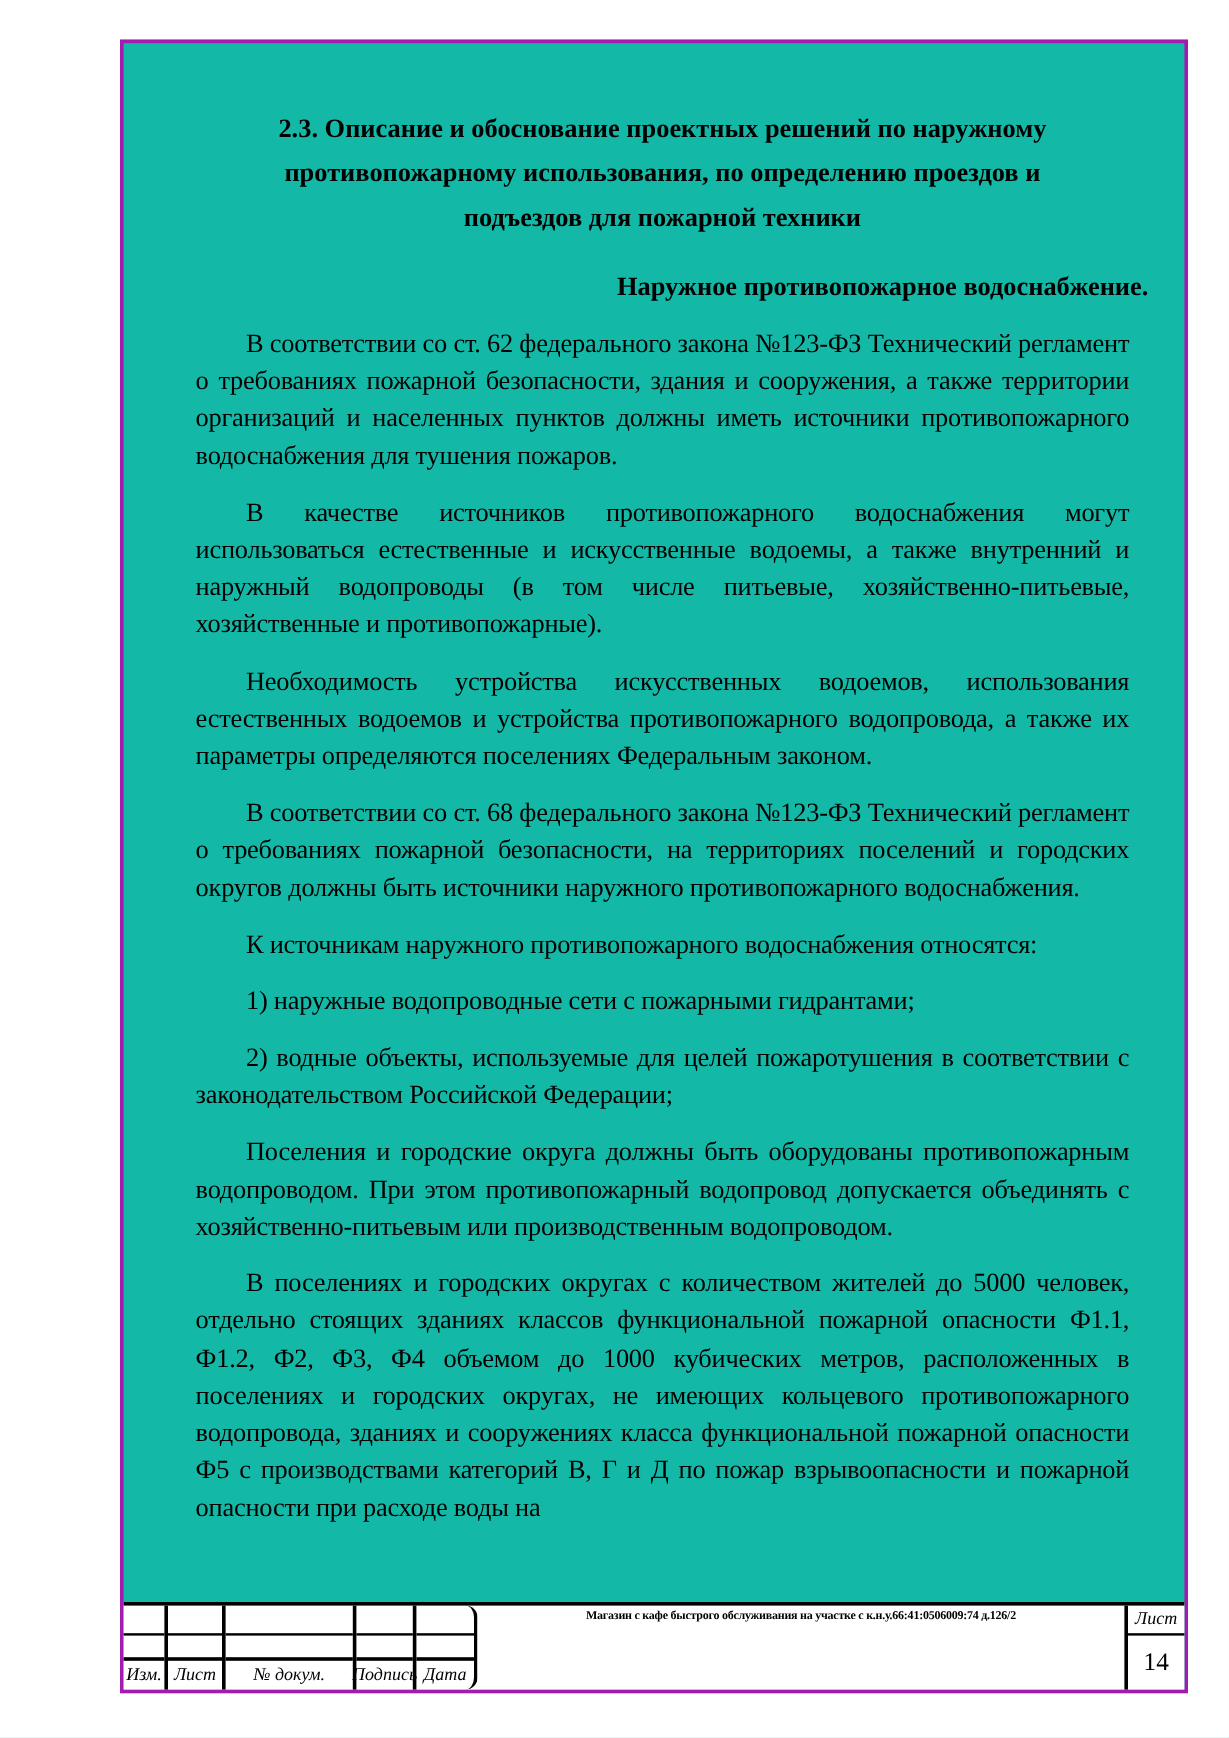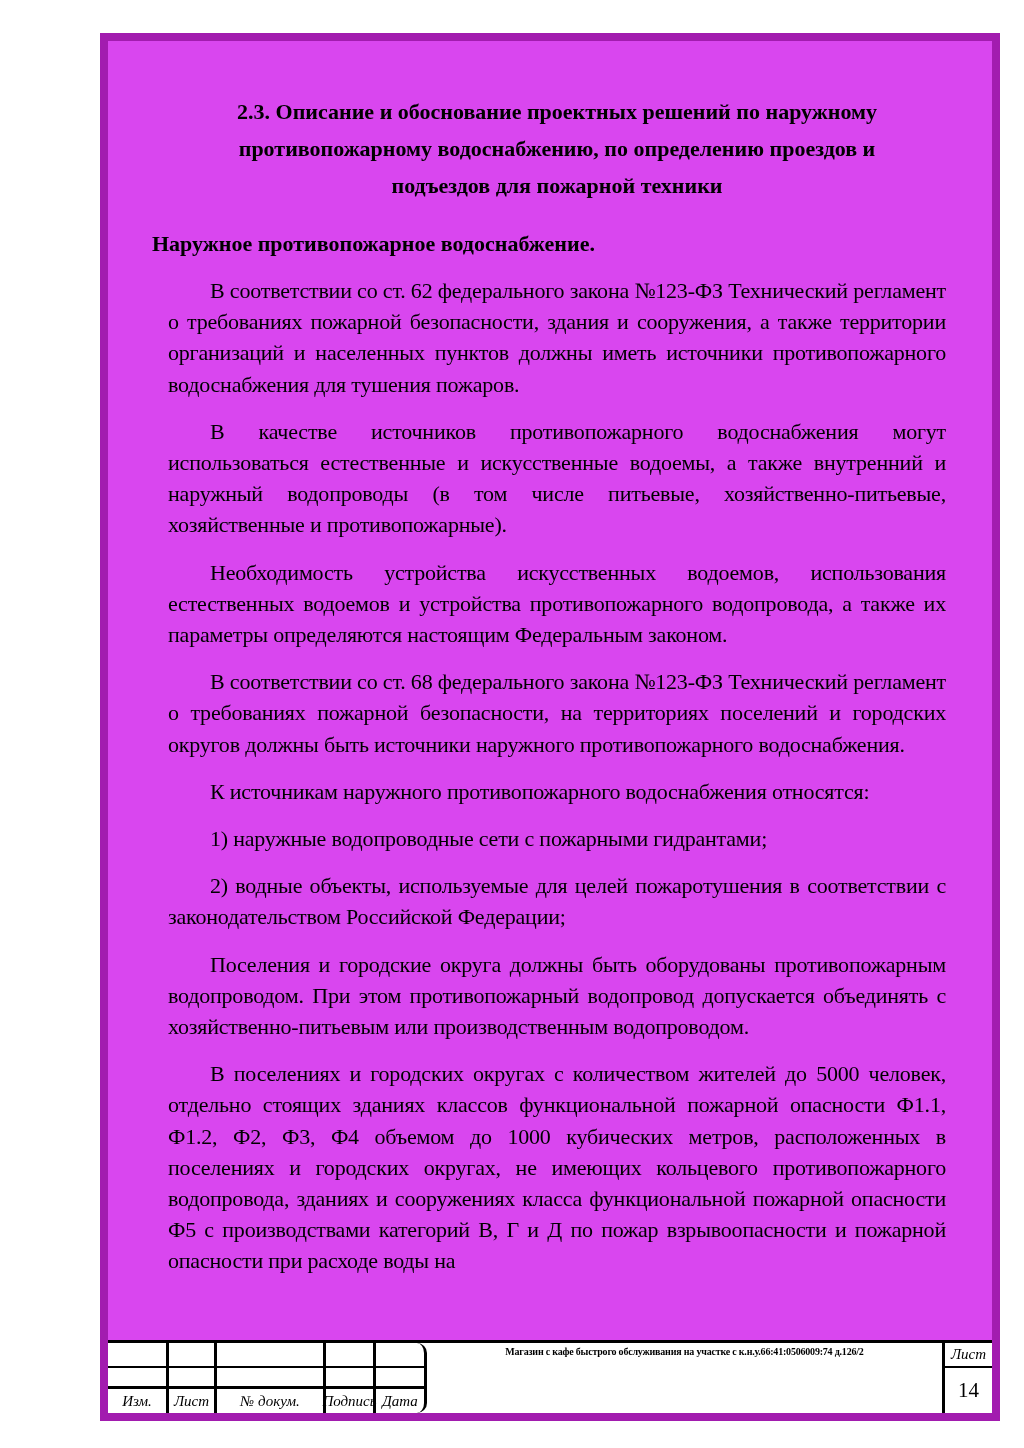--- a/index.html
+++ b/index.html
@@ -11,42 +11,42 @@
     color: #000000;
     font-family: "Liberation Serif", "DejaVu Serif", serif;
     overflow: hidden;
   }
   .frame {
     position: absolute;
     left: 100px;
     top: 33px;
     width: 884px;
     height: 1372px;
-    border: 8px solid #a21caf;
+    border: 3px solid #a21caf;
     box-sizing: content-box;
-    background: #d946ef;
+    background: #14b8a6;
   }
   .content {
     position: absolute;
     top: 0; left: 0; right: 0;
     padding: 52px 30px 0 44px;
   }
   .doc-title {
     margin: 0;
     font-size: 22px;
     font-weight: bold;
     text-align: center;
     line-height: 37px;
   }
   .title-line { display: block; }
   .doc-subtitle {
     margin: 24px 0 0 0;
     font-size: 22px;
     font-weight: bold;
-    text-align: left;
+    text-align: right;
     line-height: 31px;
   }
   .content p {
     margin: 16px;
     font-size: 22px;
     line-height: 31.2px;
     text-align: justify;
     text-indent: 42px;
     letter-spacing: -0.2px;
   }
@@ -58,21 +58,21 @@
     border-top: 3px solid #000000;
     display: flex;
     background: #ffffff;
   }
   .tb-col {
     display: flex;
     flex-direction: column;
     border-right: 3px solid #000000;
     box-sizing: border-box;
   }
-  .w-izm  { width: 61px; }
+  .w-izm  { width: 37px; }
   .w-list { width: 48px; }
   .w-doc  { width: 109px; }
   .w-sign { width: 50px; }
   .w-date { width: 51px; border-radius: 10px; }
   .tb-c1 { height: 23px; border-bottom: 2px solid #000000; }
   .tb-c2 { height: 18px; border-bottom: 3px solid #000000; }
   .tb-c3 {
     flex: 1;
     display: flex;
     align-items: center;
@@ -118,27 +118,27 @@
 </style>
 </head>
 <body>
 
 <div class="page">
   <div class="frame">
 
     <div class="content">
       <h1 class="doc-title">
         <span class="title-line">2.3. Описание и обоснование проектных решений по наружному</span>
-        <span class="title-line">противопожарному водоснабжению, по определению проездов и</span>
+        <span class="title-line">противопожарному использования, по определению проездов и</span>
         <span class="title-line">подъездов для пожарной техники</span>
       </h1>
       <h2 class="doc-subtitle">Наружное противопожарное водоснабжение.</h2>
       <p>В соответствии со ст. 62 федерального закона №123-ФЗ Технический регламент о требованиях пожарной безопасности, здания и сооружения, а также территории организаций и населенных пунктов должны иметь источники противопожарного водоснабжения для тушения пожаров.</p>
       <p>В качестве источников противопожарного водоснабжения могут использоваться естественные и искусственные водоемы, а также внутренний и наружный водопроводы (в том числе питьевые, хозяйственно-питьевые, хозяйственные и противопожарные).</p>
-      <p>Необходимость устройства искусственных водоемов, использования естественных водоемов и устройства противопожарного водопровода, а также их параметры определяются настоящим Федеральным законом.</p>
+      <p>Необходимость устройства искусственных водоемов, использования естественных водоемов и устройства противопожарного водопровода, а также их параметры определяются поселениях Федеральным законом.</p>
       <p>В соответствии со ст. 68 федерального закона №123-ФЗ Технический регламент о требованиях пожарной безопасности, на территориях поселений и городских округов должны быть источники наружного противопожарного водоснабжения.</p>
       <p>К источникам наружного противопожарного водоснабжения относятся:</p>
       <p>1) наружные водопроводные сети с пожарными гидрантами;</p>
       <p>2) водные объекты, используемые для целей пожаротушения в соответствии с законодательством Российской Федерации;</p>
       <p>Поселения и городские округа должны быть оборудованы противопожарным водопроводом. При этом противопожарный водопровод допускается объединять с хозяйственно-питьевым или производственным водопроводом.</p>
       <p>В поселениях и городских округах с количеством жителей до 5000 человек, отдельно стоящих зданиях классов функциональной пожарной опасности Ф1.1, Ф1.2, Ф2, Ф3, Ф4 объемом до 1000 кубических метров, расположенных в поселениях и городских округах, не имеющих кольцевого противопожарного водопровода, зданиях и сооружениях класса функциональной пожарной опасности Ф5 с производствами категорий В, Г и Д по пожар взрывоопасности и пожарной опасности при расходе воды на</p>
     </div>
 
     <div class="tb">
       <div class="tb-col w-izm">

